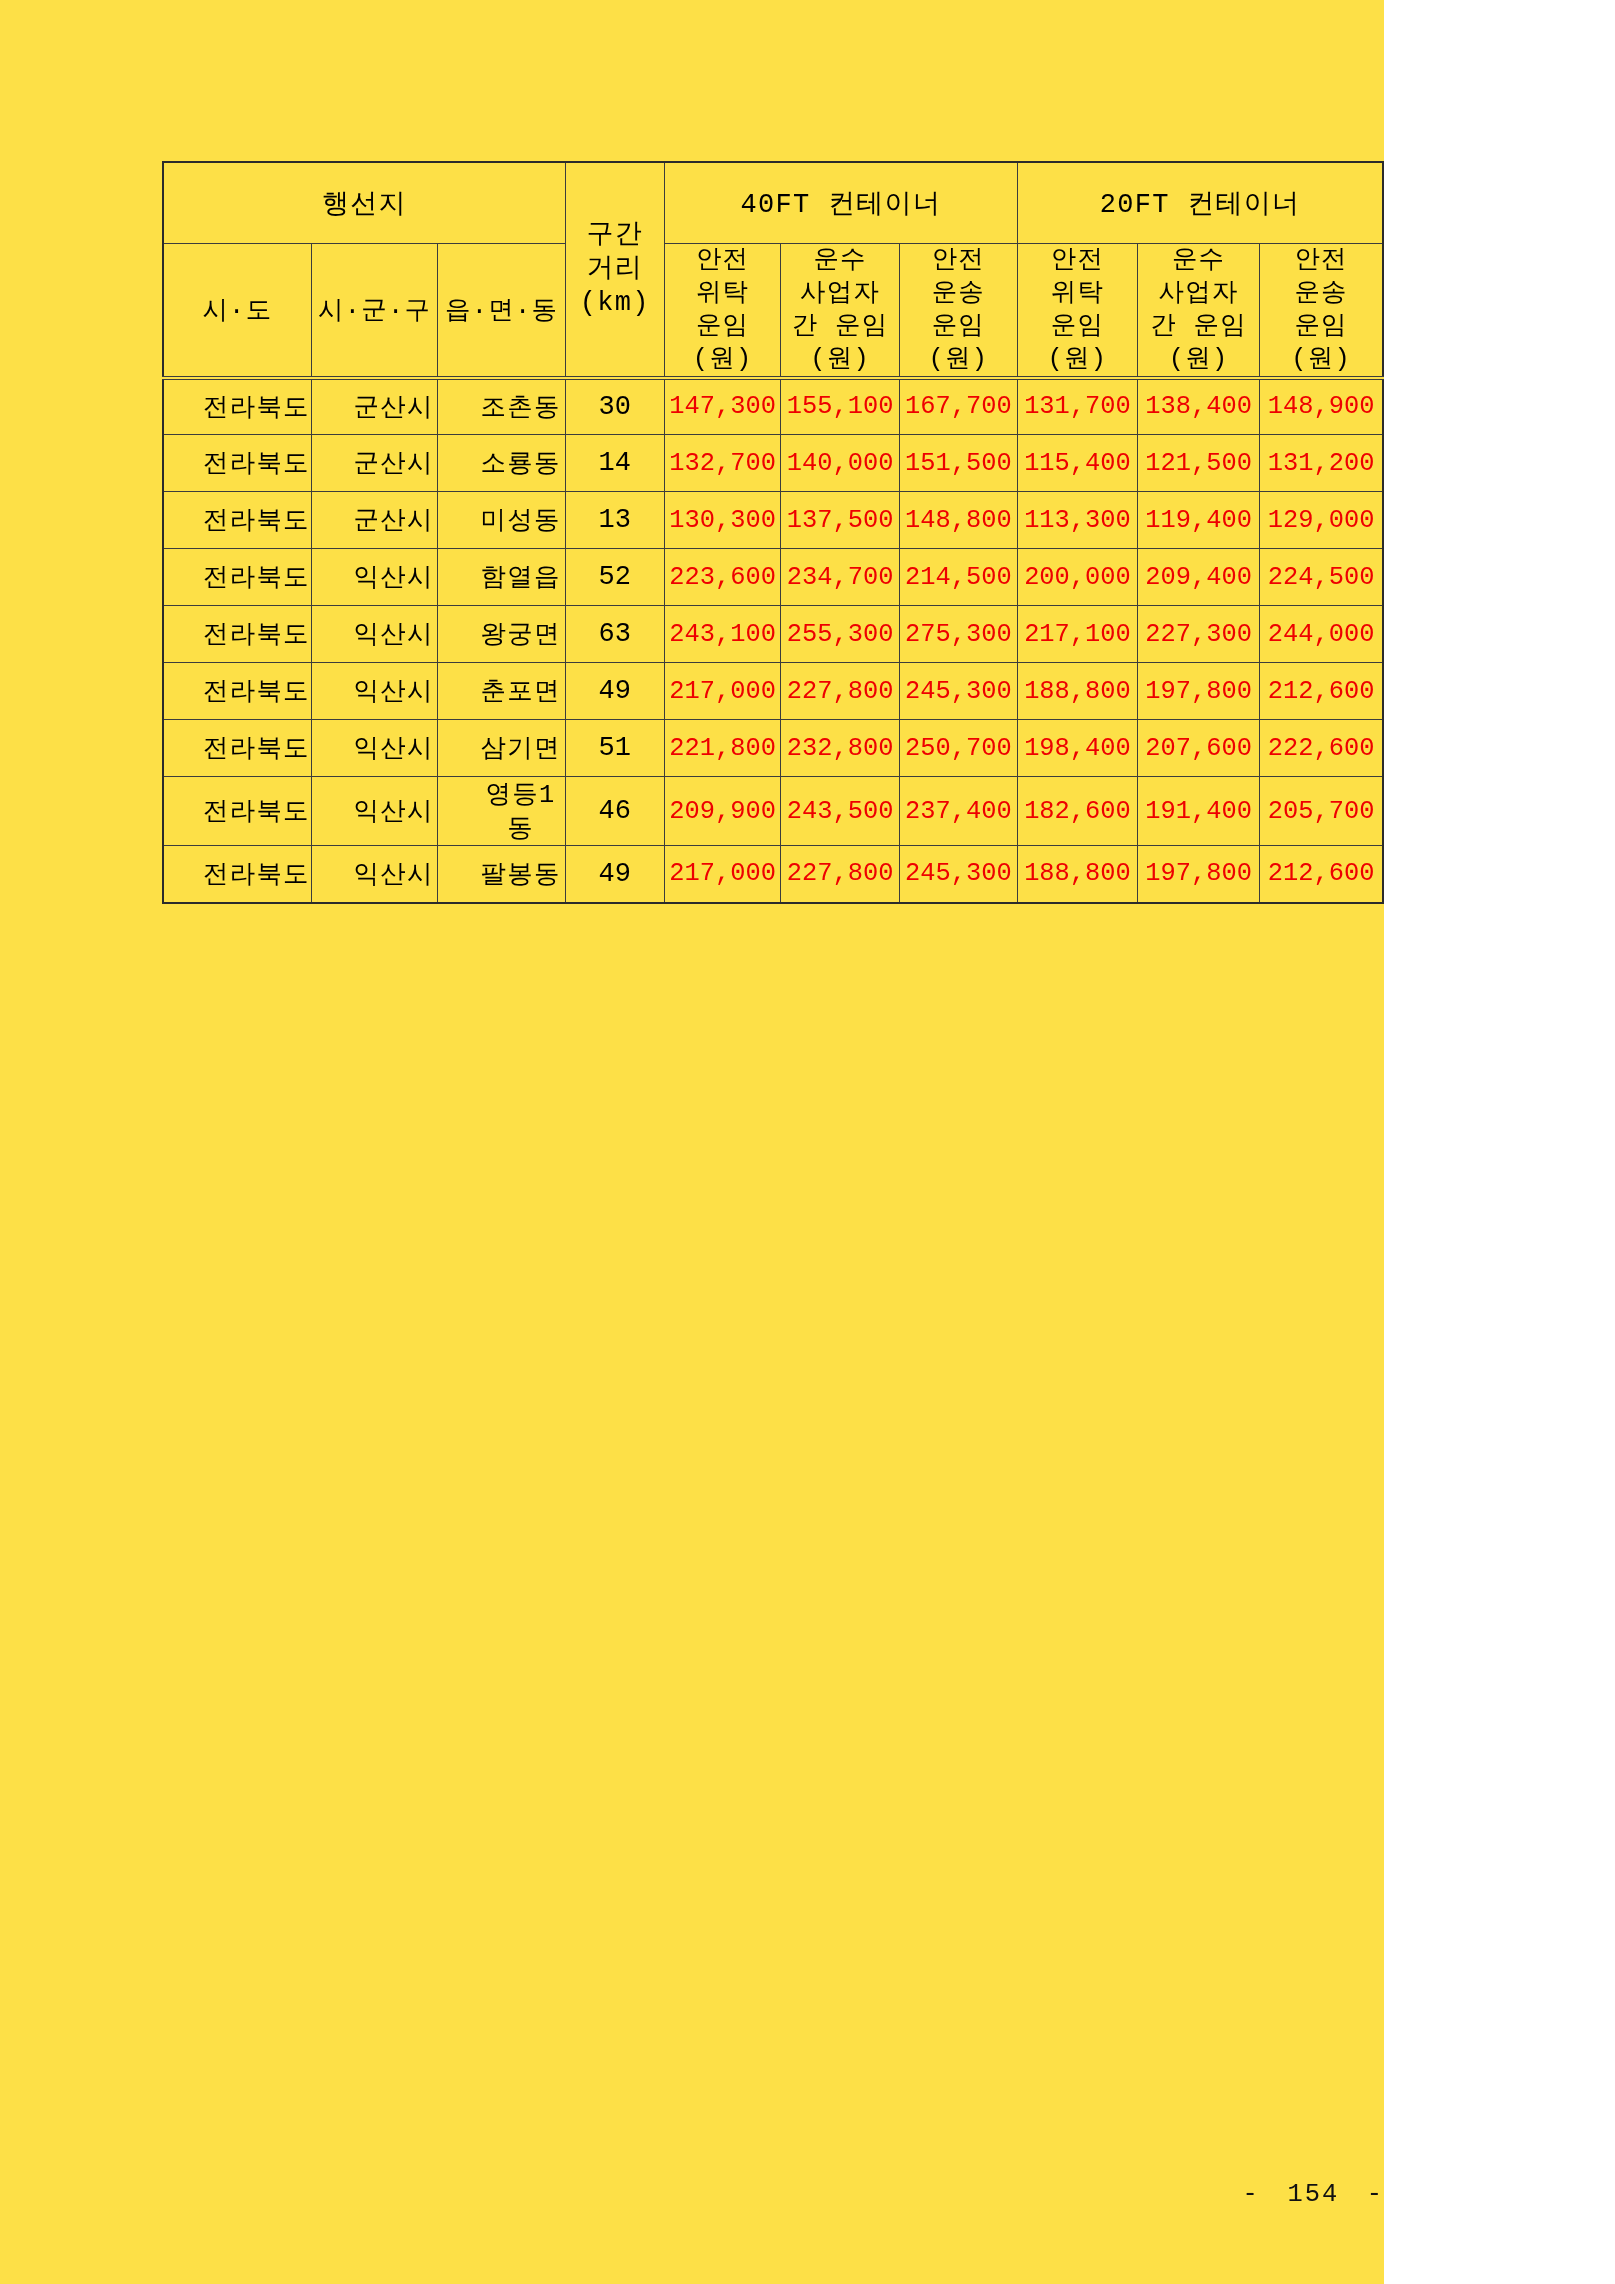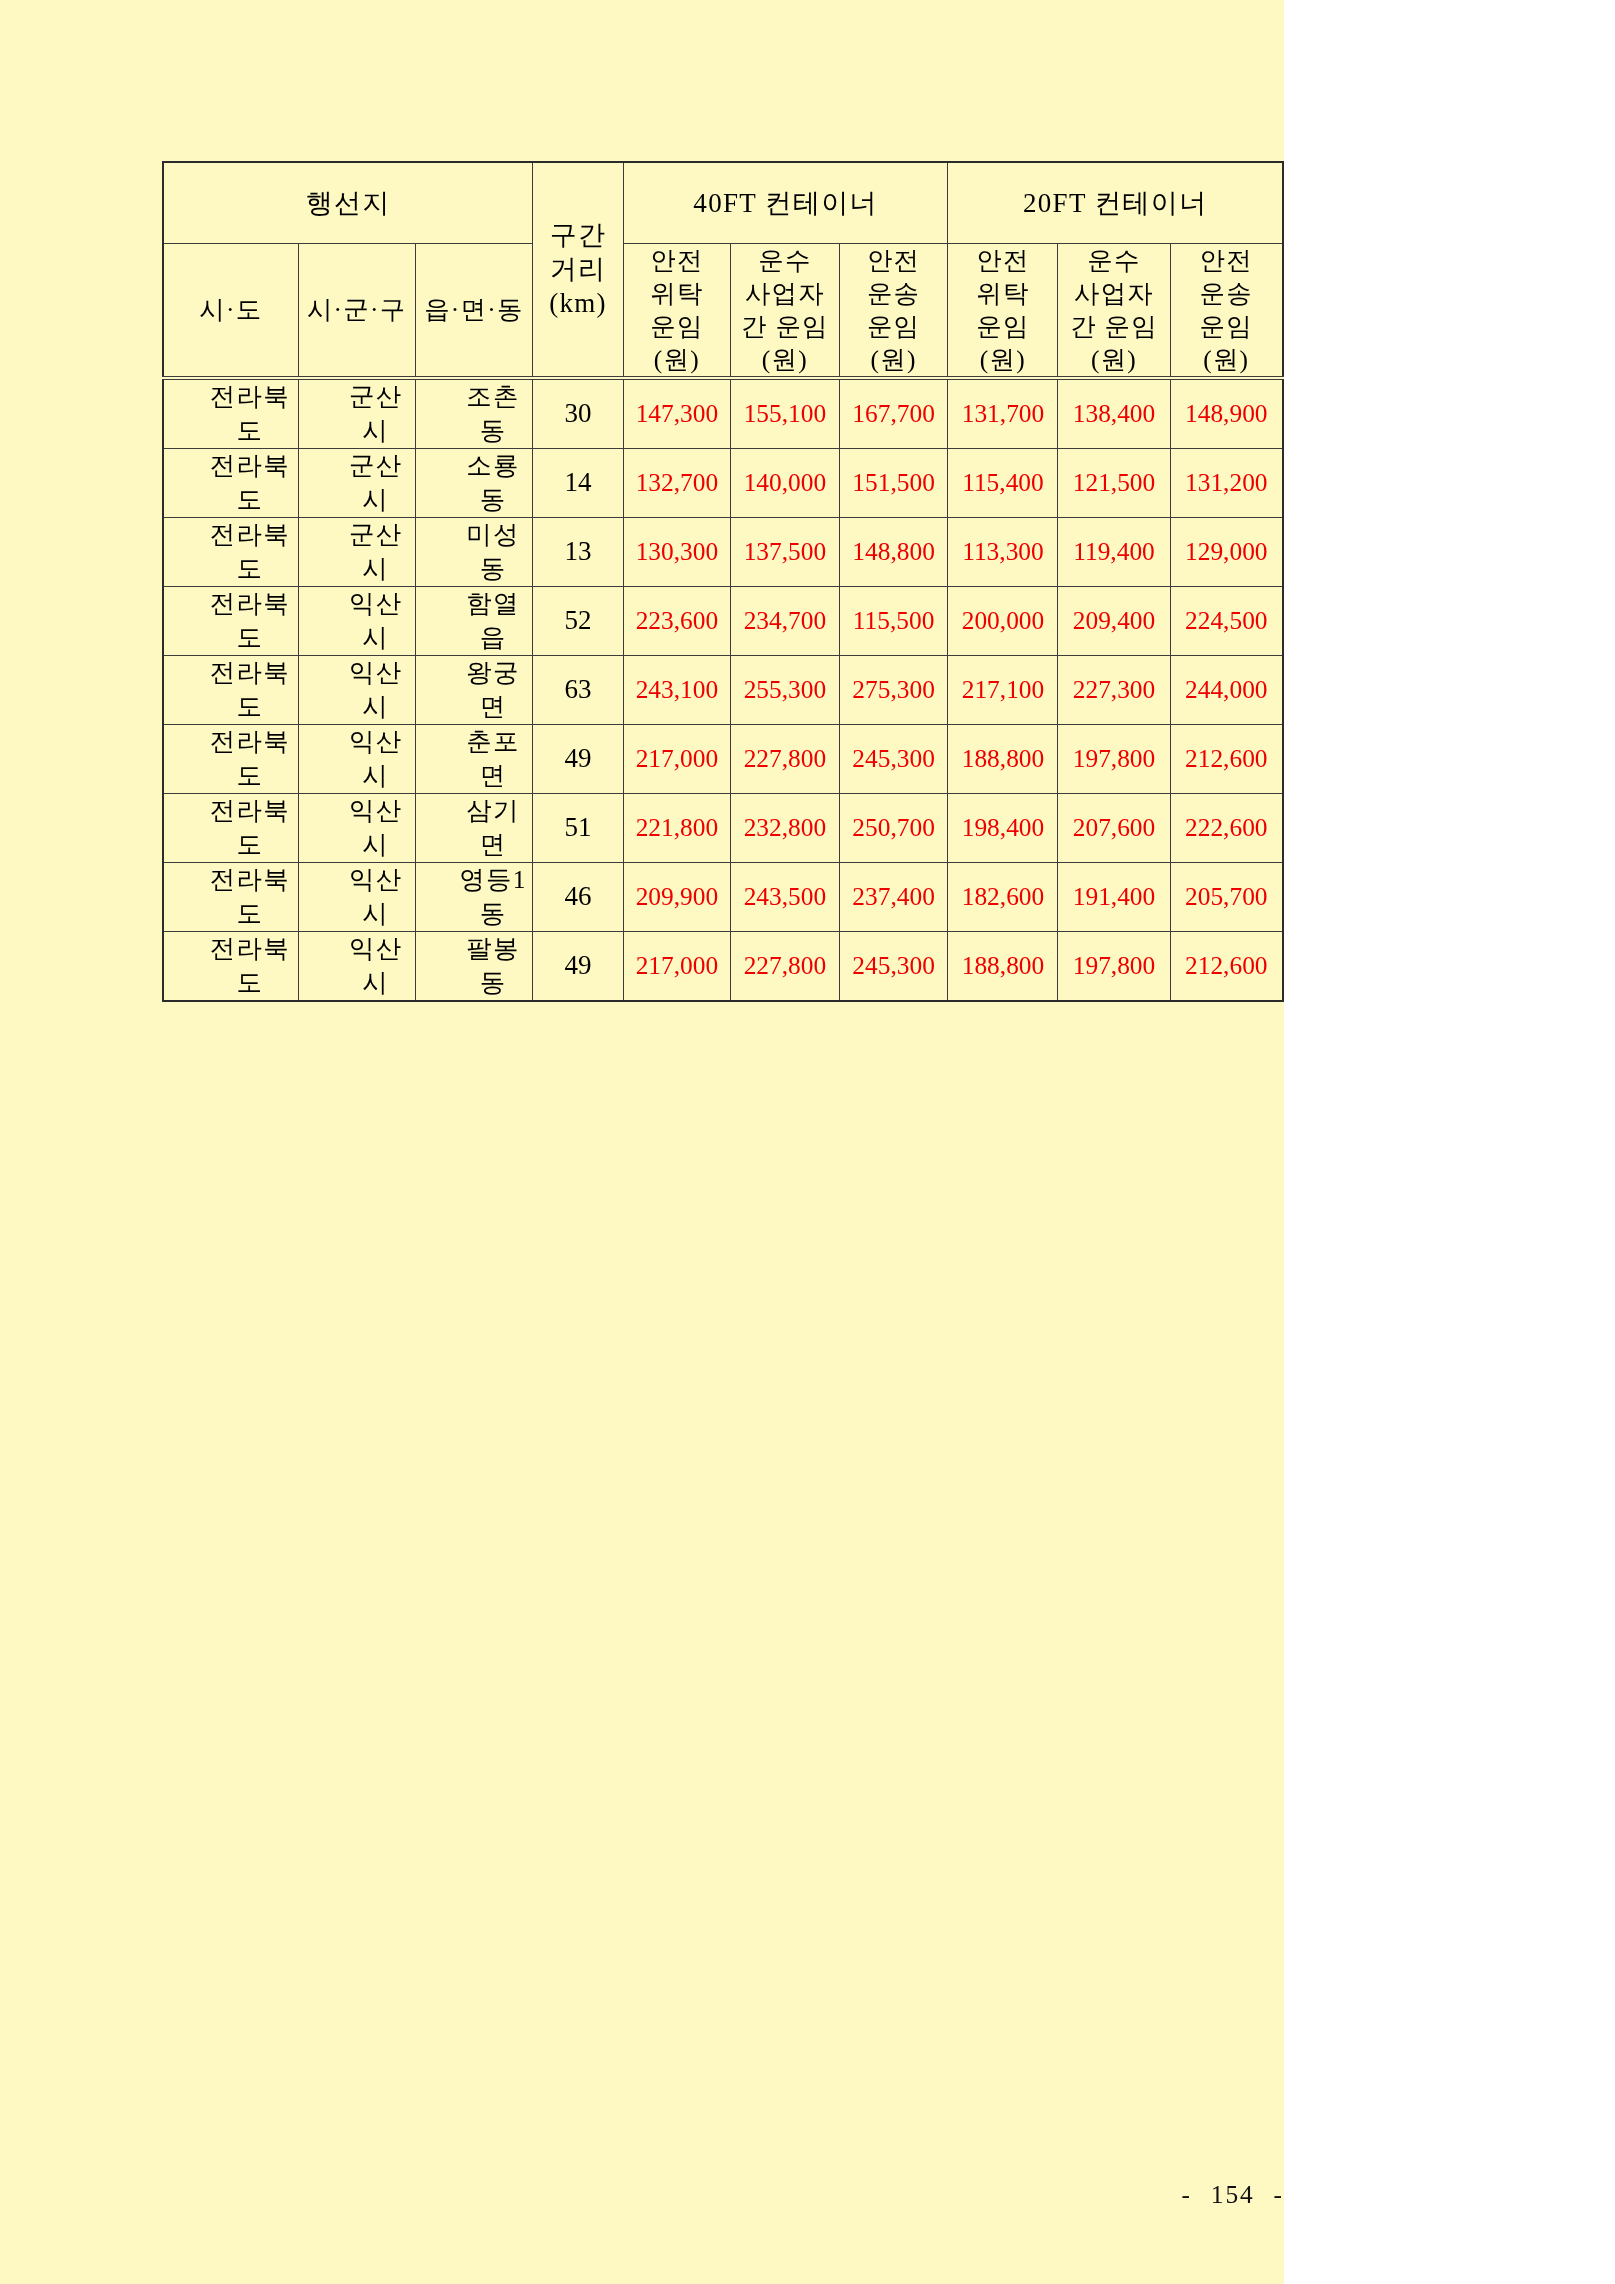--- a/index.html
+++ b/index.html
@@ -1,22 +1,22 @@
 <!DOCTYPE html>
 <html style="font-size:10.4px"><head>
 <meta charset="utf-8">
 <style>
   * { box-sizing: border-box; margin: 0; padding: 0; }
   html, body { background: #ffffff; }
   .page {
     position: relative;
-    width: 1284px;
+    width: 1384px;
     height: 2284px;
-    background: #fef9c3;
-    font-family: Liberation Serif, serif;
+    background: #fde047;
+    font-family: Liberation Mono, monospace;
     color: #000000;
     overflow: hidden;
   }
   table.fare-table {
     position: absolute;
     left: 162px;
     top: 161px;
     border-collapse: collapse;
     table-layout: fixed;
     border: 2px solid #2b2b2b;
@@ -162,21 +162,21 @@
         <td class="fare">119,400</td>
         <td class="fare">129,000</td>
       </tr>
       <tr>
         <td class="txt">전라북도</td>
         <td class="txt">익산시</td>
         <td class="txt">함열읍</td>
         <td class="km">52</td>
         <td class="fare">223,600</td>
         <td class="fare">234,700</td>
-        <td class="fare">115,500</td>
+        <td class="fare">214,500</td>
         <td class="fare">200,000</td>
         <td class="fare">209,400</td>
         <td class="fare">224,500</td>
       </tr>
       <tr>
         <td class="txt">전라북도</td>
         <td class="txt">익산시</td>
         <td class="txt">왕궁면</td>
         <td class="km">63</td>
         <td class="fare">243,100</td>

